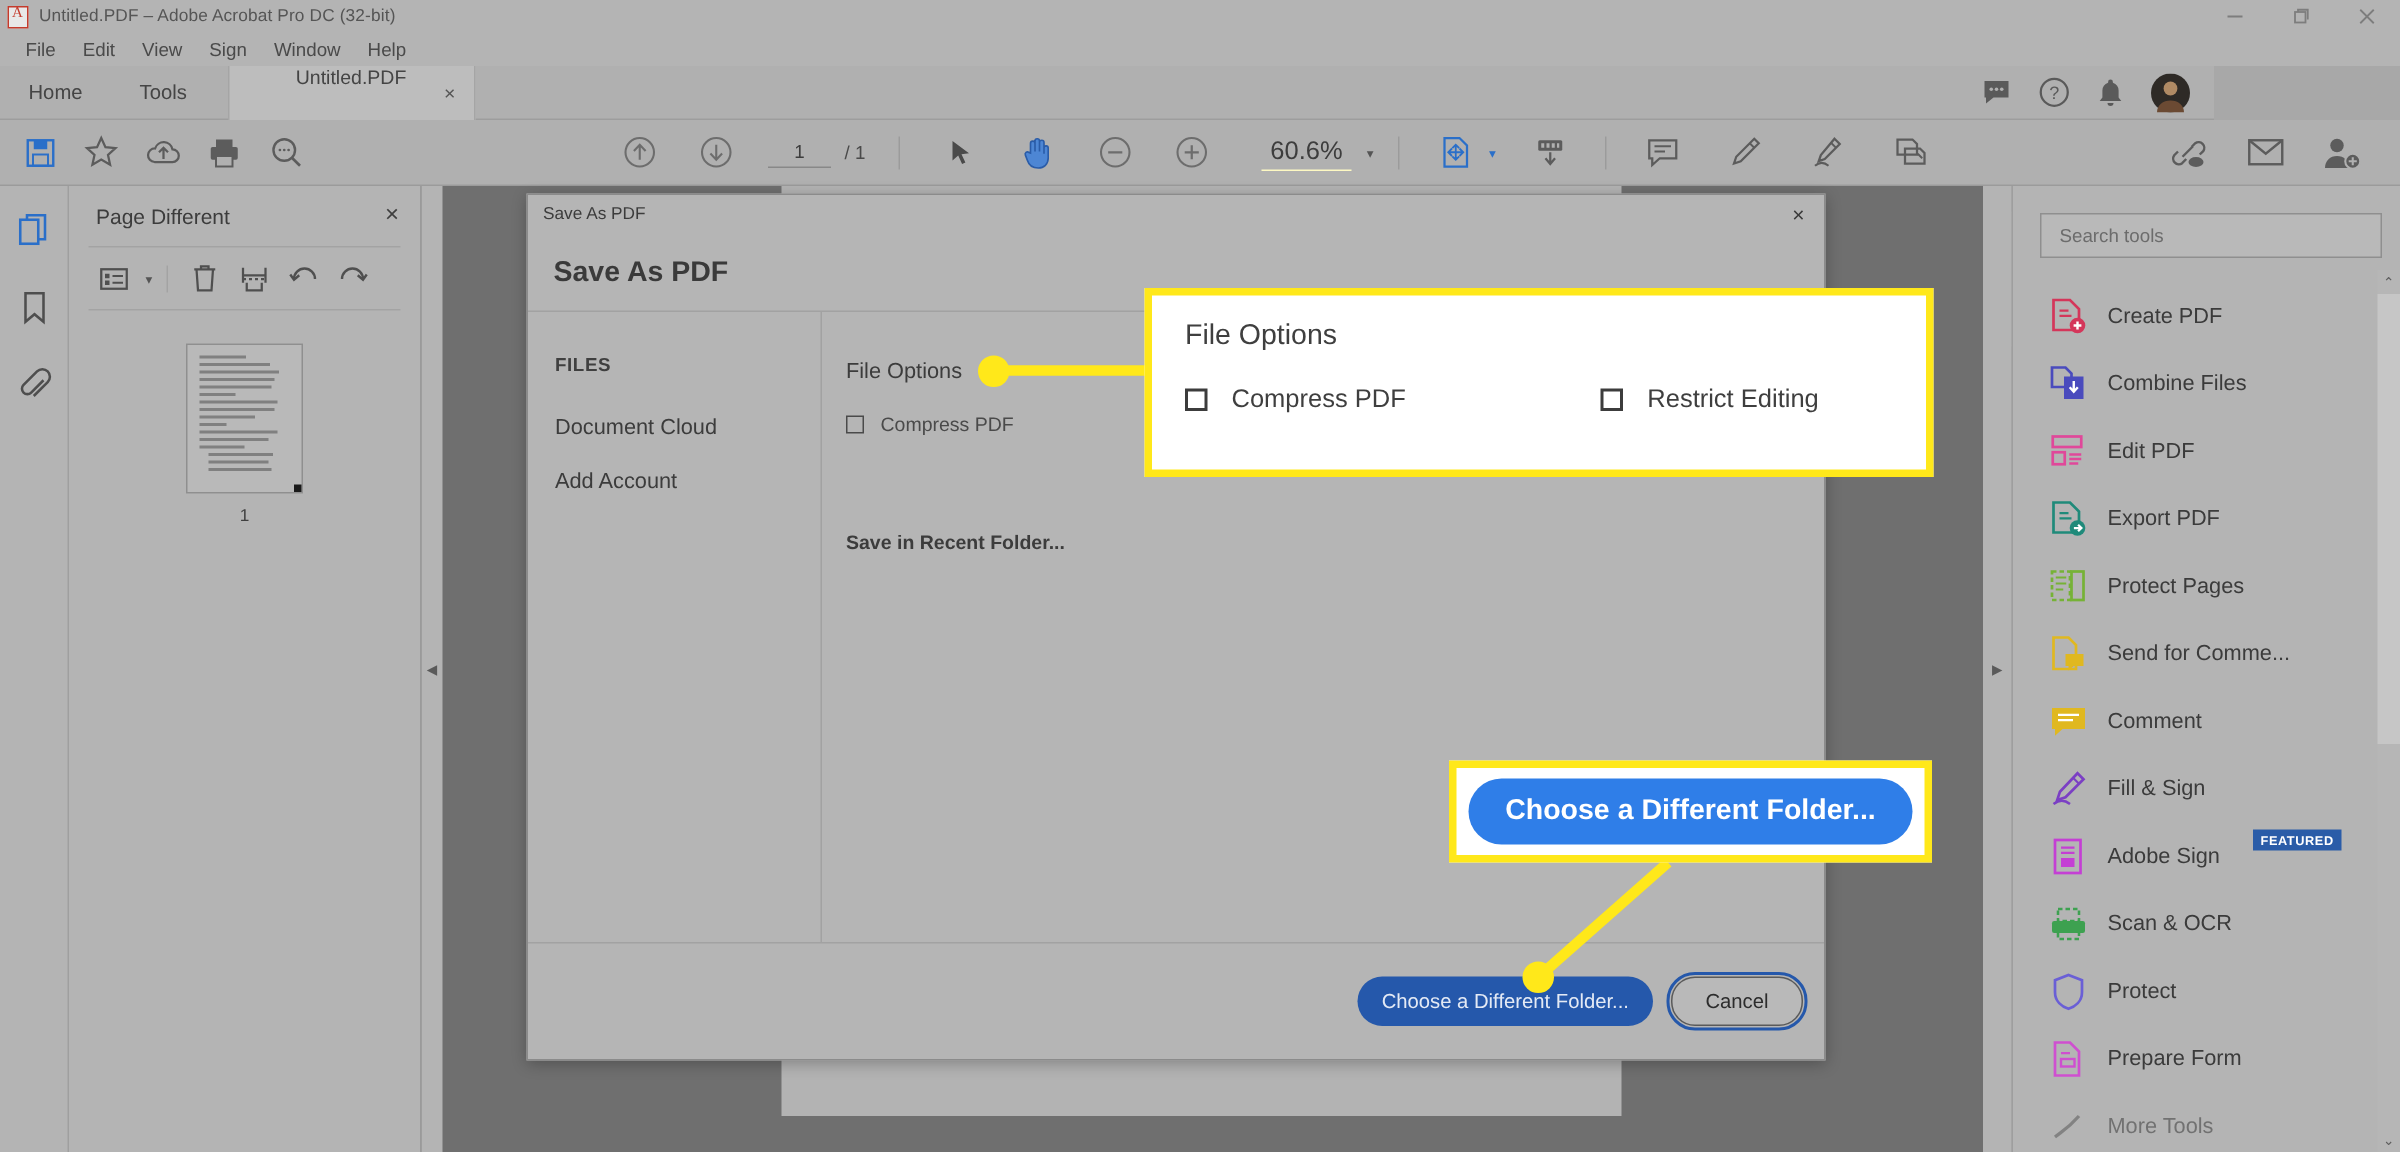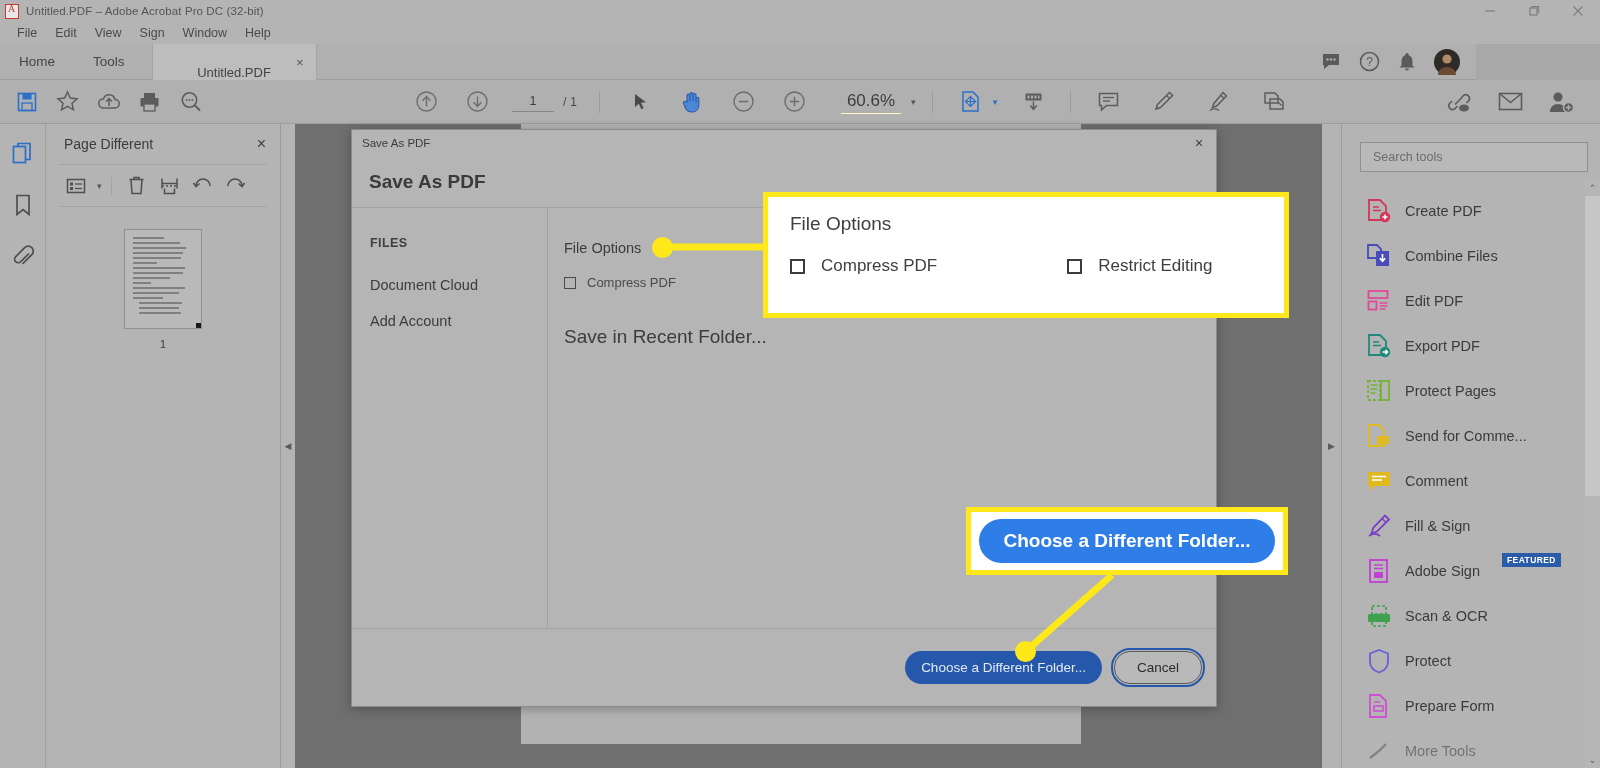--- a/index.html
+++ b/index.html
@@ -59,21 +59,21 @@
     display: flex; align-items: stretch;
   }
   .topnav {
     display: flex; align-items: center; height: 36px;
   }
   .topnav-item {
     font-size: 13.5px; color: #454545; padding: 0 19px; line-height: 36px;
   }
   .doc-tab {
     width: 165px; height: 36px; background: #bdbdbd;
-    display: flex; align-items: flex-end; justify-content: center;
+    display: flex; align-items: flex-start; justify-content: center;
     position: relative; margin-left: 8px;
     border-left: 1px solid #a5a5a5; border-right: 1px solid #a5a5a5;
   }
   .doc-tab-label { font-size: 13px; color: #444; }
   .doc-tab-close {
     position: absolute; right: 12px; top: 50%; transform: translateY(-50%);
     font-size: 13px; color: #555;
   }
   .topright-icons {
     margin-left: auto; display: flex; align-items: center; gap: 18px; padding-right: 16px;
@@ -217,21 +217,21 @@
   }
   .dlg-nav.selected { background: #aab4c4; }
   .dlg-right { flex: 1; padding: 32px 0 0 16px; position: relative; }
   .fo-label { font-size: 14.5px; color: #3c3c3c; }
   .chk-row { display: flex; align-items: center; margin-top: 19px; }
   .chk {
     width: 12px; height: 12px; border: 1.5px solid #4a4a4a; background: #b5b5b5;
     margin-right: 11px; flex: 0 0 auto;
   }
   .chk-label { font-size: 13px; color: #4a4a4a; }
-  .recent-label { font-size: 19px; color: #3c3c3c; margin-top: 36px; }
+  .recent-label { font-size: 13px; color: #3c3c3c; margin-top: 64px; font-weight: bold; }
   .norecent-label { font-size: 14.5px; color: #4d4d4d; margin-top: 37px; }
   .dlg-footer {
     height: 78px; border-top: 1px solid #a2a2a2;
     display: flex; align-items: center; justify-content: flex-end; padding-right: 14px; gap: 12px;
   }
   .btn-primary {
     background: #2558ab; color: #e4eaf5; font-size: 13.5px;
     padding: 9px 16px; border-radius: 18px; border: none;
   }
   .btn-secondary {

